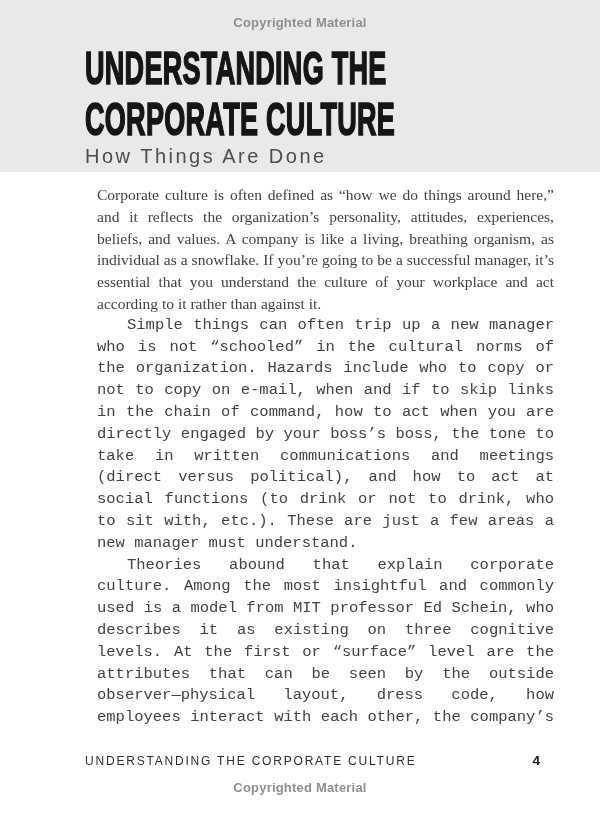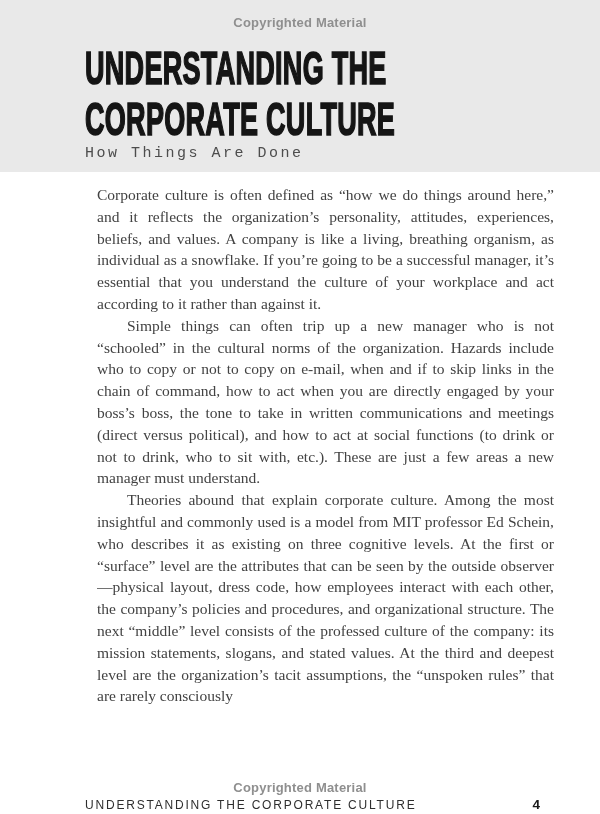--- a/index.html
+++ b/index.html
@@ -48,49 +48,48 @@
     -webkit-text-stroke: 1.7px #151515;
     letter-spacing: 0.5px;
     transform: scaleX(0.575);
     transform-origin: left top;
     white-space: nowrap;
   }
   .chapter-subtitle {
     position: absolute;
     left: 85px;
     top: 145px;
-    font-family: Liberation Mono, monospace;
-    font-size: 15px;
+    font-family: Liberation Sans, sans-serif;
+    font-size: 20px;
     letter-spacing: 2.5px;
     color: #4d4d4d;
   }
   .body-text {
     position: absolute;
     left: 97px;
     top: 184px;
     width: 457px;
     height: 545px;
     overflow: hidden;
     font-family: "Liberation Serif", serif;
     font-size: 15.5px;
     line-height: 21.8px;
     color: #424242;
     text-align: justify;
   }
   .para { margin: 0; }
-  .para.indent { text-indent: 30px; }
+  .para.indent { text-indent: 30px; font-family: Liberation Mono, monospace; }
   .footer {
     position: absolute;
     left: 85px;
     top: 753px;
     width: 455px;
     display: flex;
     justify-content: space-between;
     align-items: baseline;
-    margin-top: 44px;
   }
   .running-head {
     font-family: "Liberation Sans", sans-serif;
     font-size: 12px;
     font-weight: 400;
     letter-spacing: 1.8px;
     color: #2e2e2e;
   }
   .page-number {
     font-family: "Liberation Sans", sans-serif;

